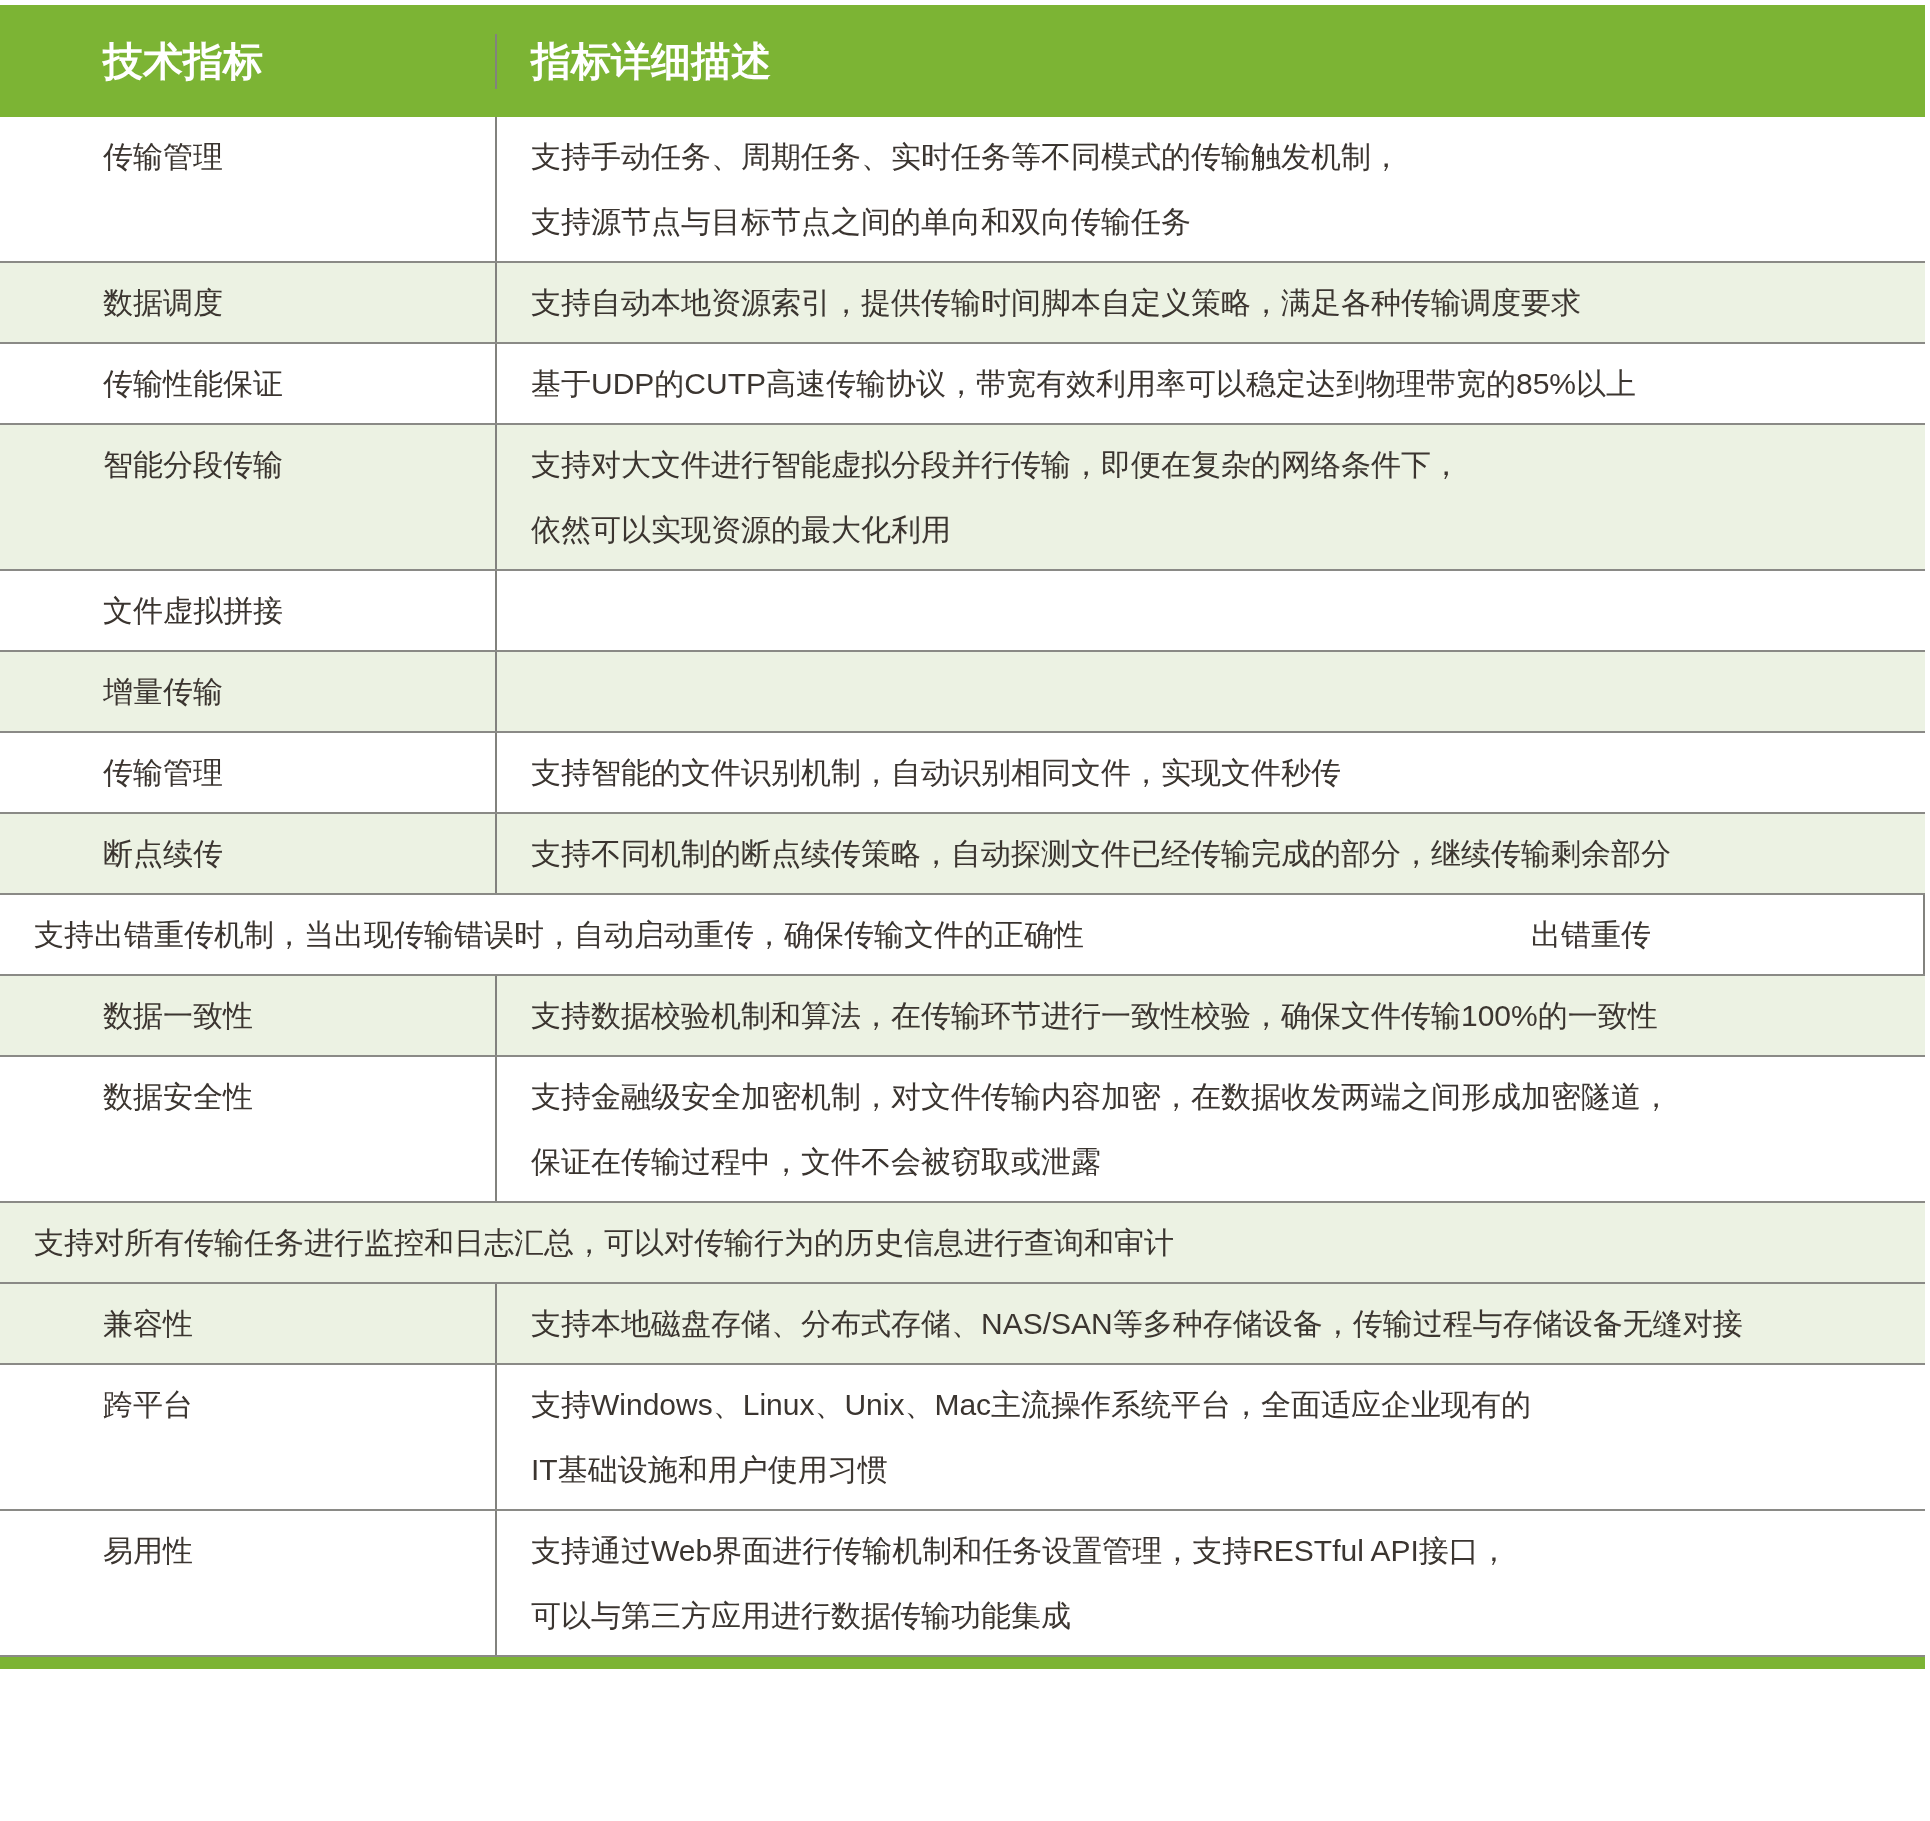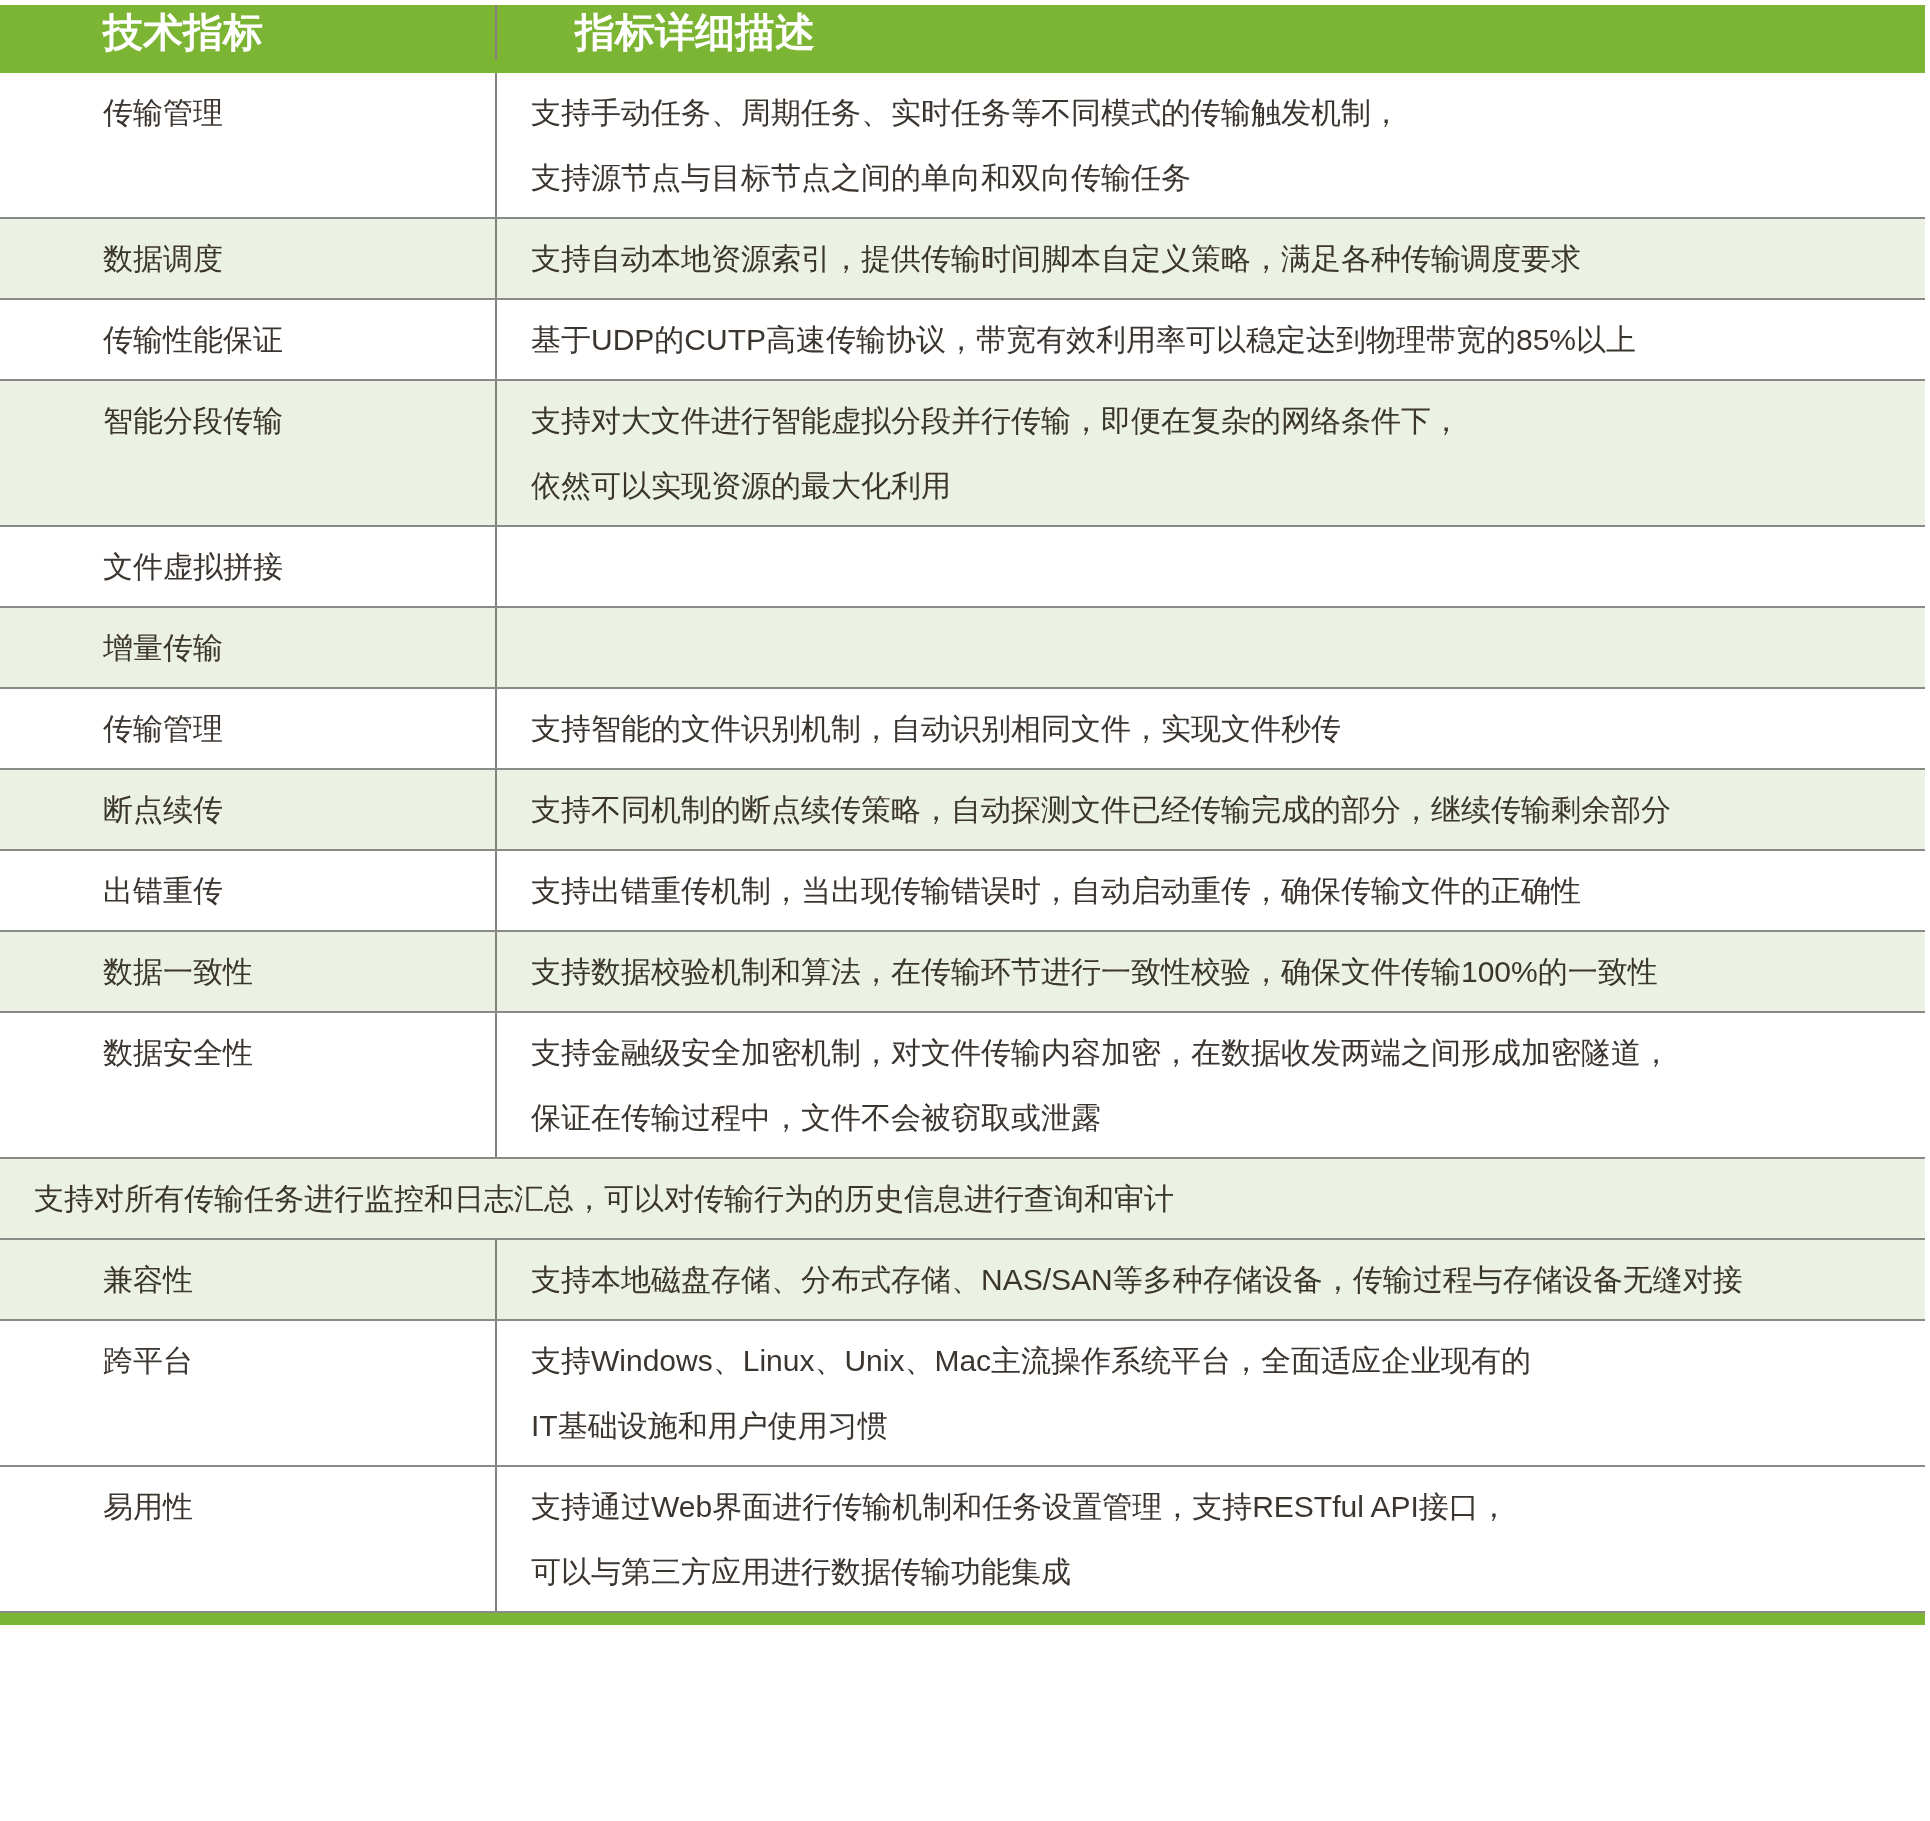--- a/index.html
+++ b/index.html
@@ -16,23 +16,22 @@
   .page {
     padding-top: 5px;
   }
   .spec-table {
     width: 1925px;
   }
   
   .thead {
     display: flex;
     background: #7CB434;
-    height: 68px;
-    align-items: flex-start;
-    gap: 44px;
+    height: 112px;
+    align-items: center;
   }
   .th {
     color: #ffffff;
     font-size: 40px;
     font-weight: bold;
     white-space: nowrap;
   }
   
   .col1 {
     flex: 0 0 497px;
@@ -150,26 +149,26 @@
   <div class="tr alt">
     <div class="td col1">
       <span class="indicator-label">断点续传</span>
     </div>
     <div class="td col2">
             <div class="desc-line">支持不同机制的断点续传策略，自动探测文件已经传输完成的部分，继续传输剩余部分</div>
           </div>
   </div>
 
   <div class="tr">
+    <div class="td col2">
+            <div class="desc-line">支持出错重传机制，当出现传输错误时，自动启动重传，确保传输文件的正确性</div>
+          </div>
     <div class="td col1">
       <span class="indicator-label">出错重传</span>
     </div>
-    <div class="td col2">
-            <div class="desc-line">支持出错重传机制，当出现传输错误时，自动启动重传，确保传输文件的正确性</div>
-          </div>
   </div>
 
   <div class="tr alt">
     <div class="td col1">
       <span class="indicator-label">数据一致性</span>
     </div>
     <div class="td col2">
             <div class="desc-line">支持数据校验机制和算法，在传输环节进行一致性校验，确保文件传输100%的一致性</div>
           </div>
   </div>

